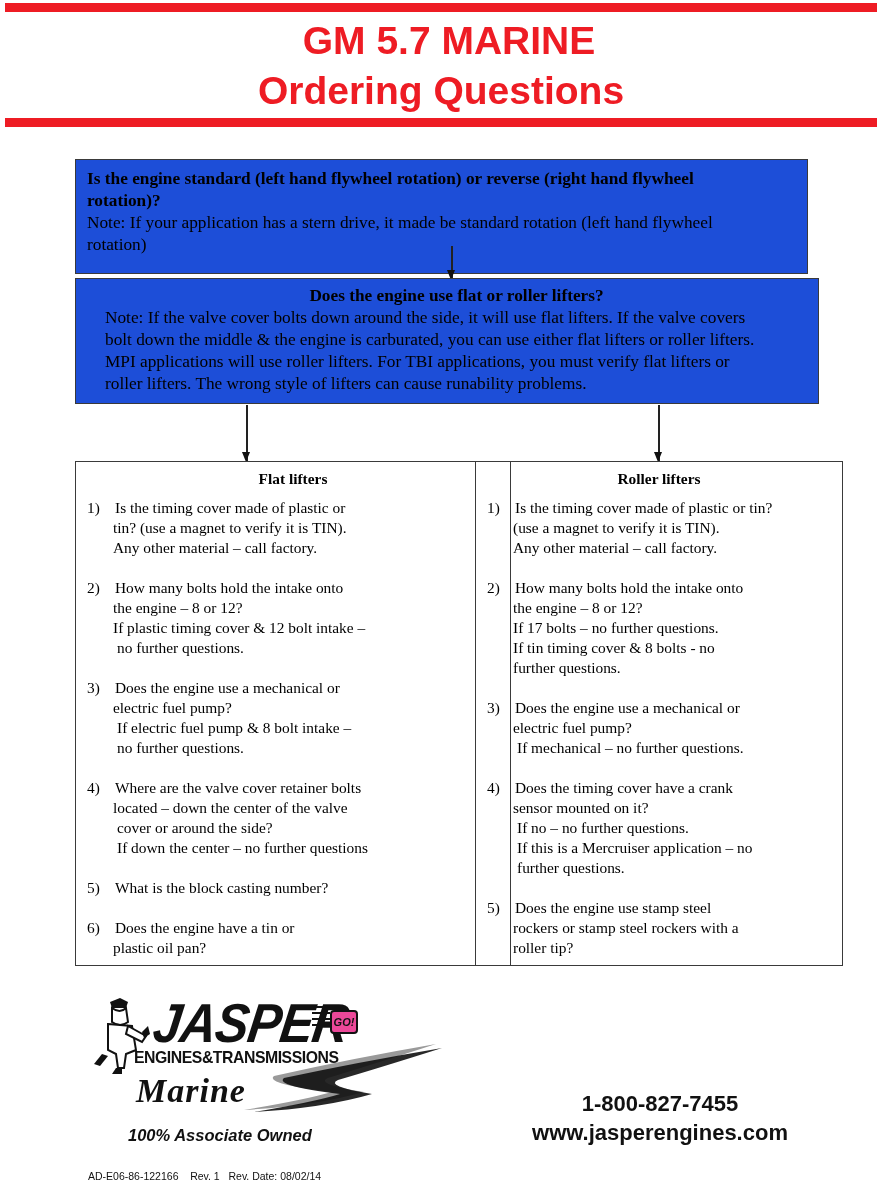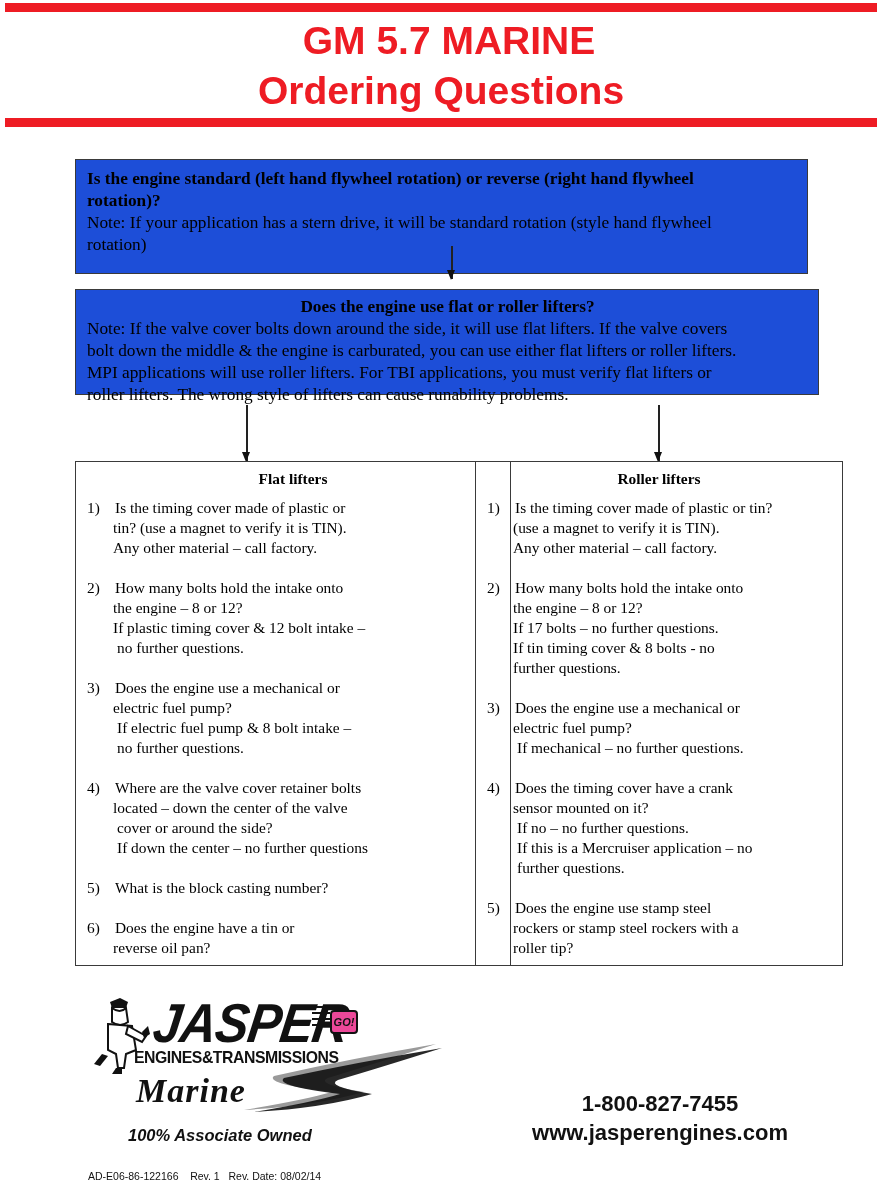--- a/index.html
+++ b/index.html
@@ -12,21 +12,21 @@
 
   .title { position: absolute; left: 0; width: 882px; text-align: center;
            font-family: "Liberation Sans", sans-serif; font-weight: bold; color: #ee1c24;
            font-size: 39px; line-height: 1; letter-spacing: 0px; }
   .title.line1 { top: 21px; padding-left: 16px; }
   .title.line2 { top: 71px; }
 
   .box { position: absolute; border: 1.5px solid #3a3a3a; background: #1d4ed8; }
   .box1 { left: 75px; top: 159px; width: 733px; height: 115px; padding: 8px 12px 0 11px; font-size: 17.3px; line-height: 22px; }
   .box1 .q { font-weight: bold; }
-  .box2 { left: 75px; top: 289px; width: 744px; height: 106px; padding: 6px 10px 0 11px; font-size: 17.3px; line-height: 22px; }
+  .box2 { left: 75px; top: 278px; width: 744px; height: 126px; padding: 6px 10px 0 29px; font-size: 17.3px; line-height: 22px; }
   .box2 .q { font-weight: bold; text-align: center; }
 
   .col { position: absolute; top: 461px; border: 1.5px solid #3a3a3a; font-size: 15.4px; line-height: 20px; }
   .col.left { left: 75px; width: 436px; height: 505px; }
   .col.right { left: 475px; width: 368px; height: 505px; }
   .col .head { text-align: center; font-weight: bold; margin-top: 7px; margin-bottom: 9px; }
   .item { position: relative; padding-left: 39px; margin-bottom: 20px; }
   .item .num { position: absolute; left: 11px; top: 0; }
   .item .line { display: block; white-space: nowrap; }
   .item .line.in1 { padding-left: 2px; }
@@ -69,21 +69,21 @@
 <h1 class="title line1">GM 5.7 MARINE</h1>
 <h2 class="title line2">Ordering Questions</h2>
 <div class="rule bottom"></div>
 
 <div class="box box1">
   <div class="q">
     <span style="display:block">Is the engine standard (left hand flywheel rotation) or reverse (right hand flywheel</span>
     <span style="display:block">rotation)?</span>
   </div>
   <div>
-    <span style="display:block">Note: If your application has a stern drive, it will be standard rotation (style hand flywheel</span>
+    <span style="display:block">Note: If your application has a stern drive, it made be standard rotation (left hand flywheel</span>
     <span style="display:block">rotation)</span>
   </div>
 </div>
 
 <div class="arrow a1"></div>
 
 <div class="box box2">
   <div class="q">Does the engine use flat or roller lifters?</div>
   <div>
     <span style="display:block;white-space:nowrap">Note: If the valve cover bolts down around the side, it will use flat lifters. If the valve covers</span>
@@ -126,21 +126,21 @@
         <span class="line in1"> cover or around the side?</span>
         <span class="line in1"> If down the center – no further questions</span>
       </div>
       <div class="item">
         <span class="num">5)</span>
         <span class="line">What is the block casting number?</span>
       </div>
       <div class="item">
         <span class="num">6)</span>
         <span class="line">Does the engine have a tin or</span>
-        <span class="line in0">reverse oil pan?</span>
+        <span class="line in0">plastic oil pan?</span>
       </div>
     </div>
 </div>
 
 <div class="col right">
   <div class="head">Roller lifters</div>
   <div id="roller-items">
       <div class="item">
         <span class="num">1)</span>
         <span class="line">Is the timing cover made of plastic or tin?</span>

